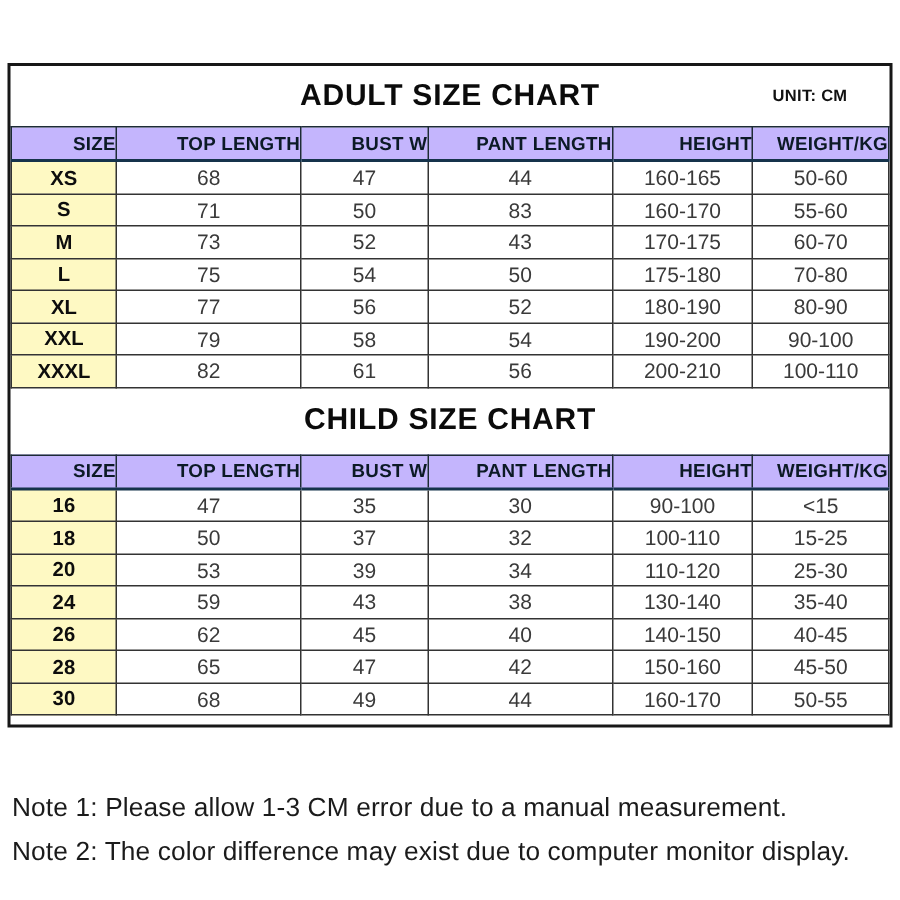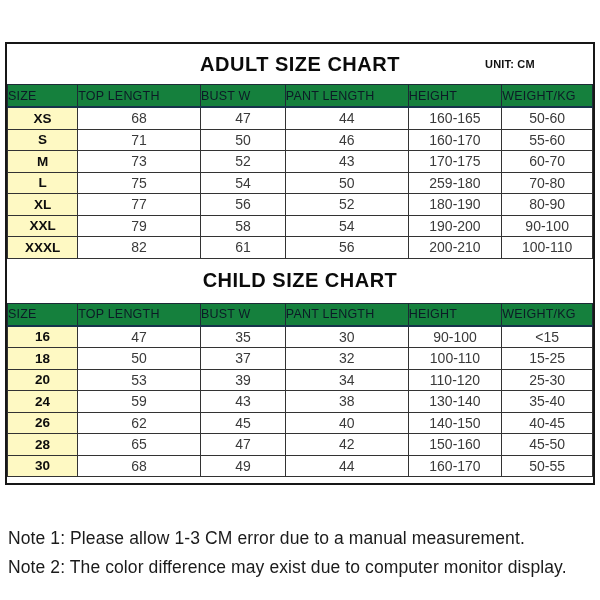--- a/index.html
+++ b/index.html
@@ -15,33 +15,33 @@
     border:2px solid #171717;background:#ffffff;
     padding-bottom:6px;box-sizing:content-box;
   }
 
   .title-row{position:relative;height:40px;display:flex;align-items:center;justify-content:center;}
   .title-row.child{height:44px;}
   .chart-title{
     font-weight:bold;font-size:20px;letter-spacing:.5px;color:#0b0b0b;
   }
   .unit-label{
-    position:absolute;right:22px;top:50%;transform:translateY(-50%);
-    width:86px;
+    position:absolute;right:10px;top:50%;transform:translateY(-50%);
+    width:86px;text-align:center;
     font-size:11px;font-weight:bold;color:#111111;letter-spacing:.2px;
   }
 
   table.size-table{
     width:100%;border-collapse:collapse;table-layout:fixed;
   }
   table.size-table th{
-    height:21px;background:#15803d;
+    height:21px;background:#c4b5fd;
     border:1px solid #1d2b36;border-bottom:2px solid #15334b;
-    font-size:12.5px;font-weight:normal;color:#0c1a26;
-    text-align:left;padding:0;letter-spacing:.2px;
+    font-size:12.5px;font-weight:bold;color:#0c1a26;
+    text-align:right;padding:0;letter-spacing:.2px;
   }
   table.size-table td{
     height:20.5px;border:1px solid #333333;background:#ffffff;
     text-align:center;font-size:14px;color:#3a3a3a;padding:0;
   }
   table.size-table td.size{
     background:#fef9c3;font-weight:bold;color:#0d0d0d;font-size:13.5px;
   }
 
   .col-size{width:12%;}
@@ -94,38 +94,38 @@
             <td>68</td>
             <td>47</td>
             <td>44</td>
             <td>160-165</td>
             <td>50-60</td>
           </tr>
           <tr>
             <td class="size">S</td>
             <td>71</td>
             <td>50</td>
-            <td>46</td>
+            <td>83</td>
             <td>160-170</td>
             <td>55-60</td>
           </tr>
           <tr>
             <td class="size">M</td>
             <td>73</td>
             <td>52</td>
             <td>43</td>
             <td>170-175</td>
             <td>60-70</td>
           </tr>
           <tr>
             <td class="size">L</td>
             <td>75</td>
             <td>54</td>
             <td>50</td>
-            <td>259-180</td>
+            <td>175-180</td>
             <td>70-80</td>
           </tr>
           <tr>
             <td class="size">XL</td>
             <td>77</td>
             <td>56</td>
             <td>52</td>
             <td>180-190</td>
             <td>80-90</td>
           </tr>

